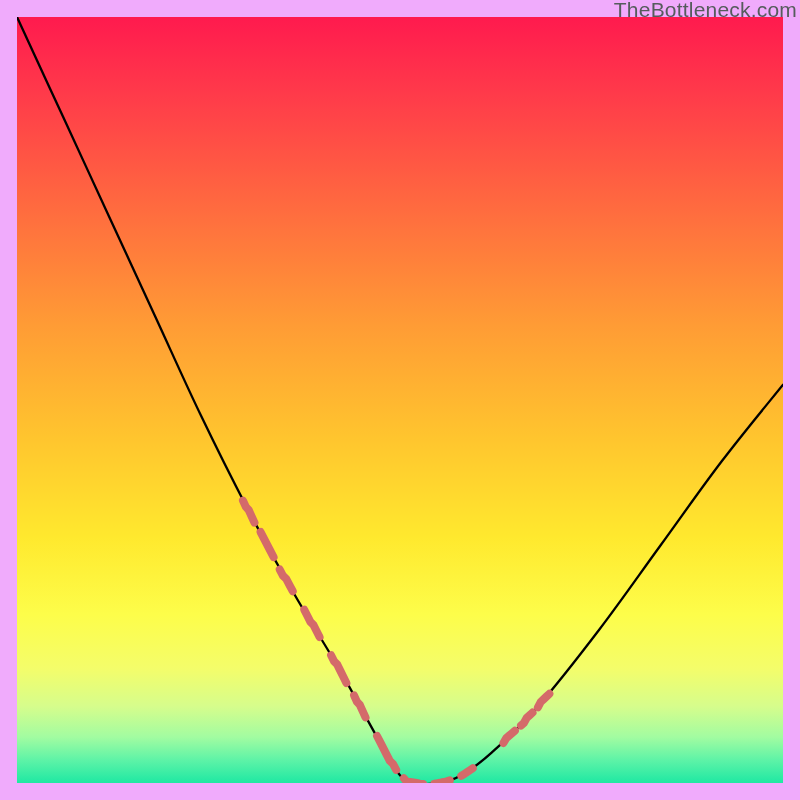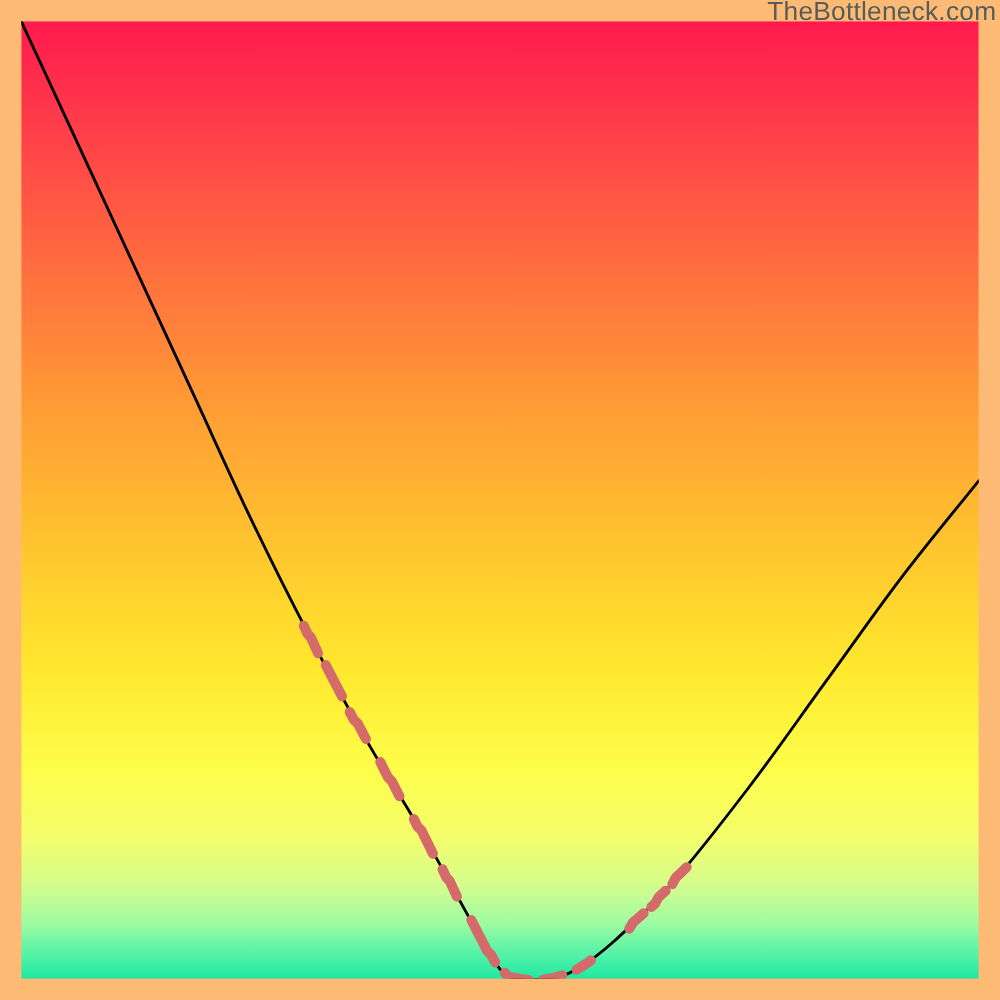--- a/index.html
+++ b/index.html
@@ -7,21 +7,21 @@
     padding: 0;
     width: 800px;
     height: 800px;
     background: #000;
     overflow: hidden;
     font-family: Arial, Helvetica, sans-serif;
   }
   .frame {
     position: absolute;
     inset: 0;
-    background: #fdba74;
+    background: #f0abfc;
   }
   .plot-area {
     position: absolute;
     left: 17px;
     top: 17px;
     width: 766px;
     height: 766px;
     overflow: hidden;
   }
   .gradient {

